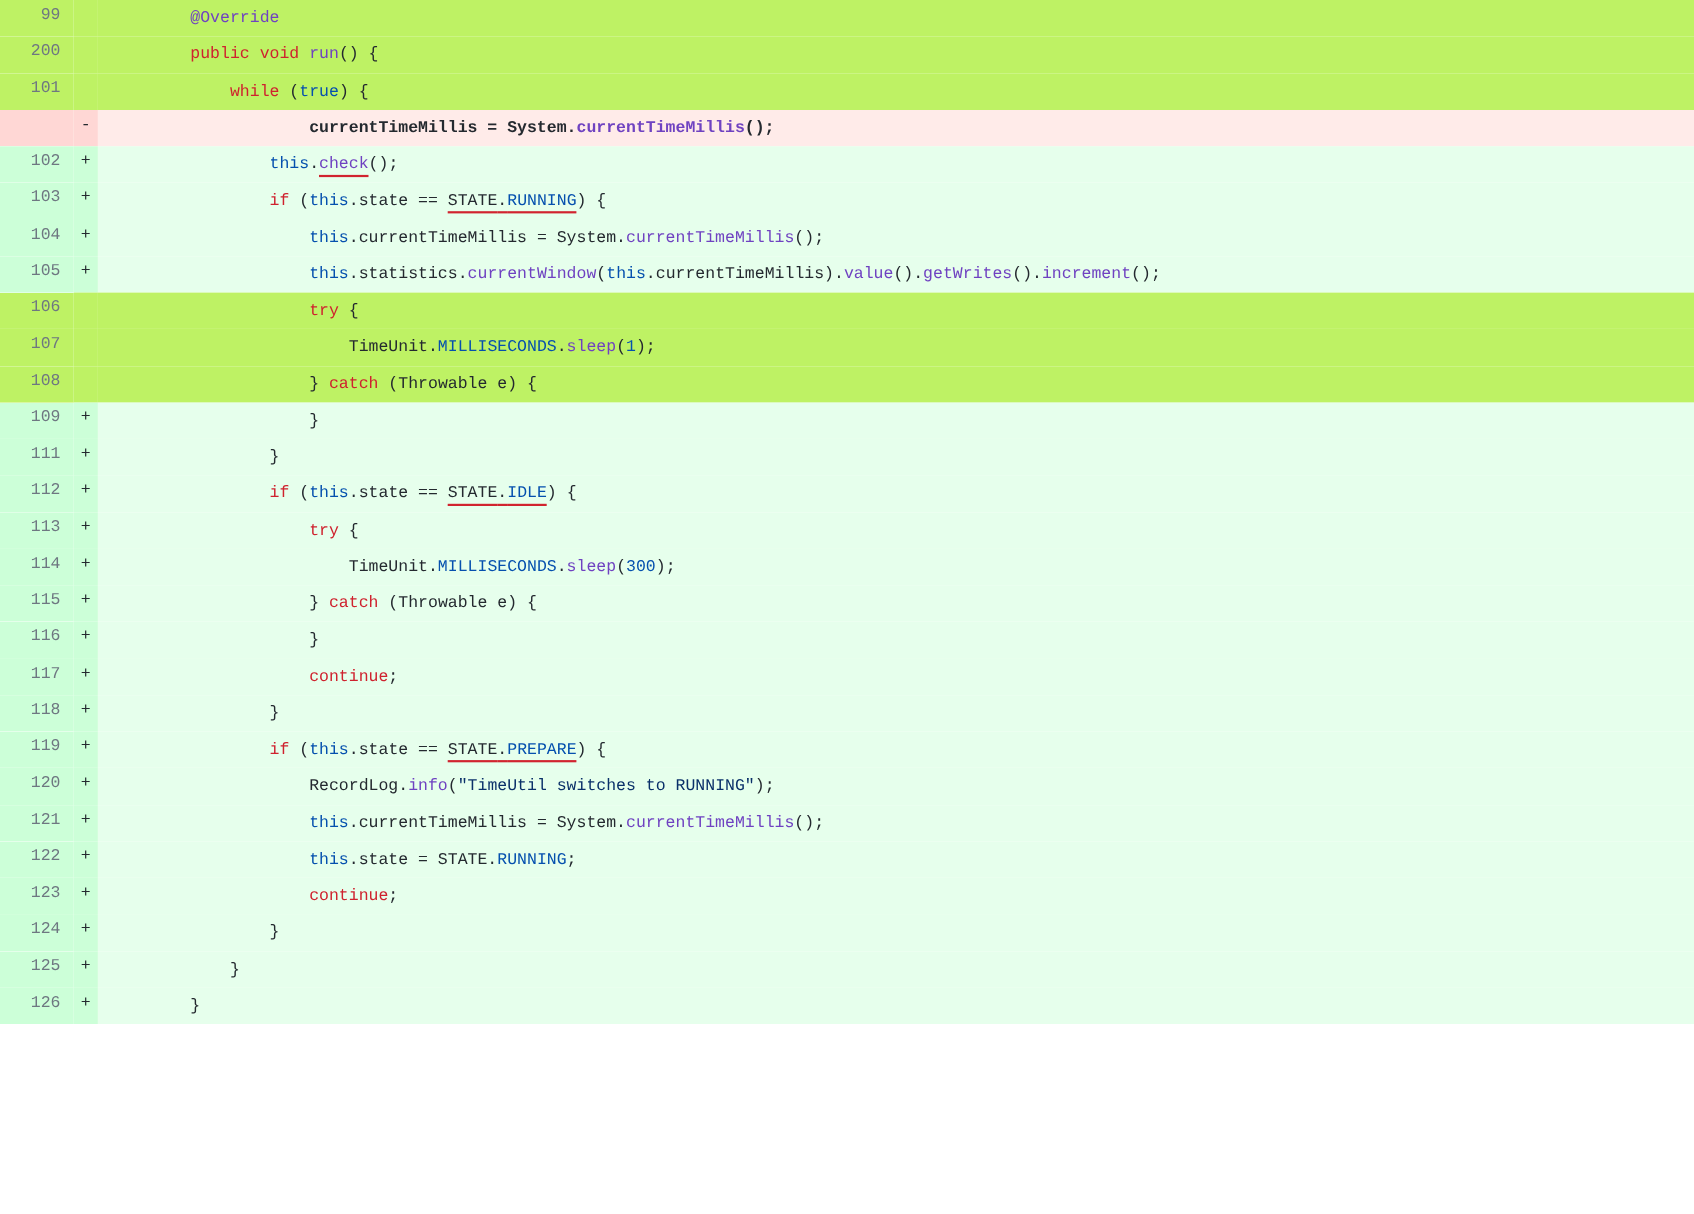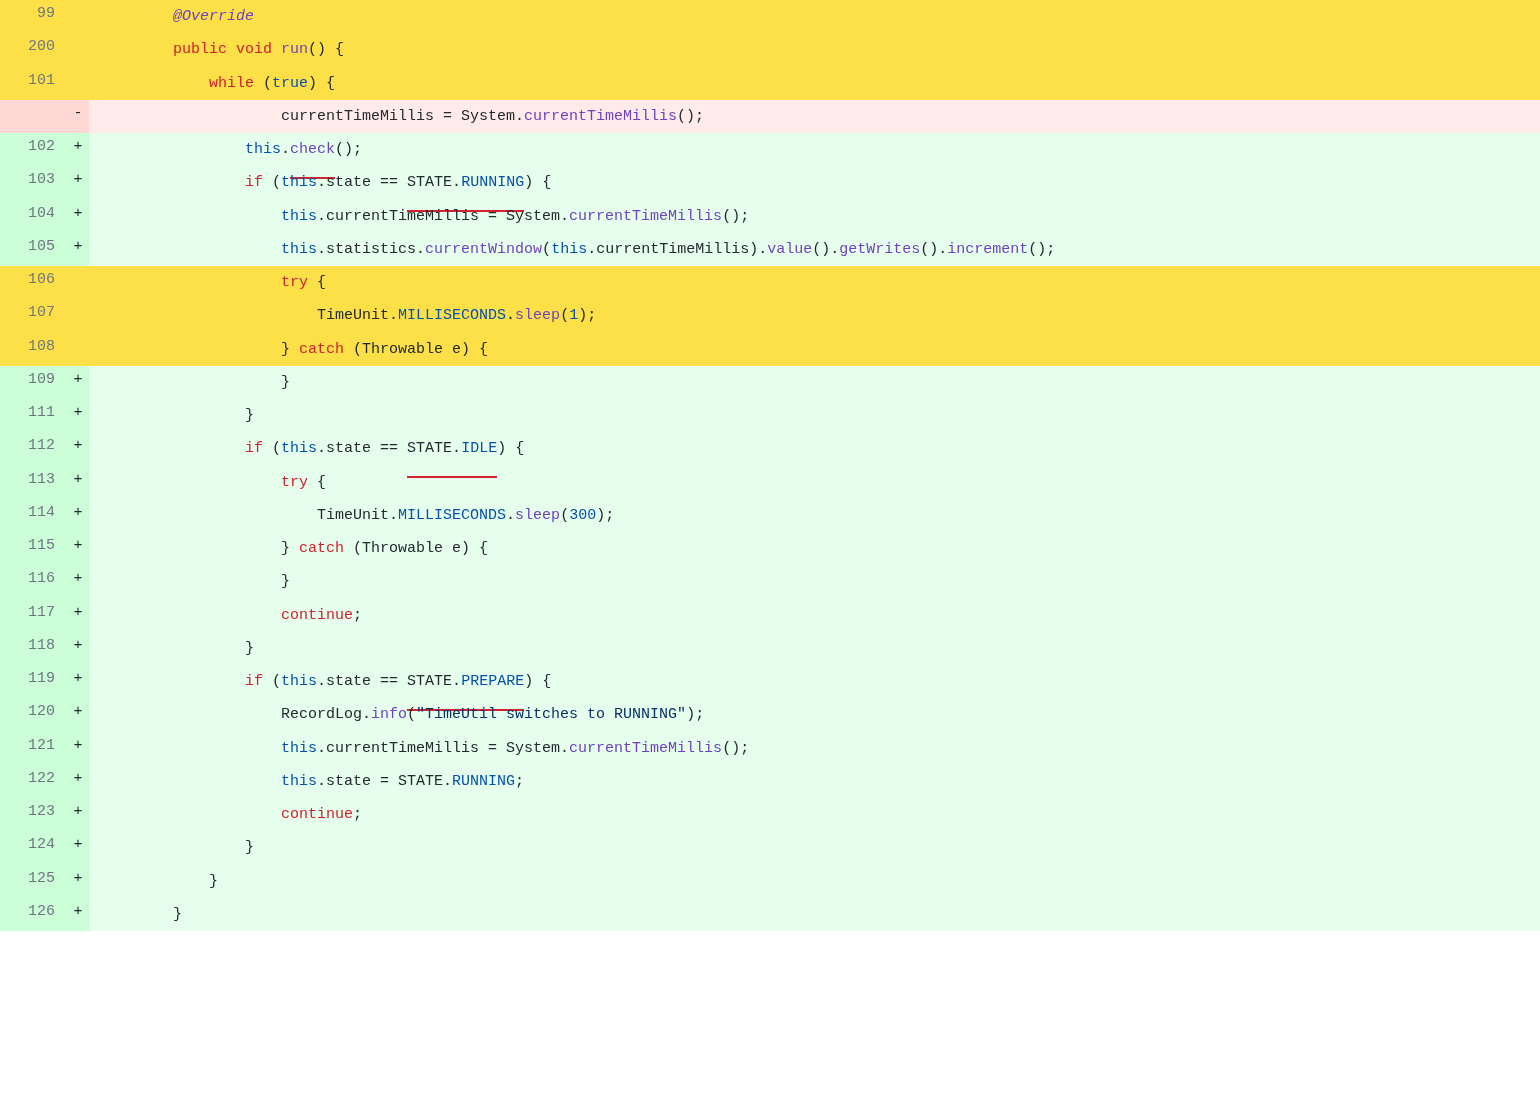--- a/index.html
+++ b/index.html
@@ -33,35 +33,35 @@
     padding: 5px 0 5px 12px;
     white-space: pre;
     font-family: ui-monospace, SFMono-Regular, "SF Mono", Menlo, Consolas, "Liberation Mono", monospace;
     line-height: 1.55;
   }
   tr.add td.lineno { background: #ccffd8; font-family: Liberation Mono, monospace; }
   tr.add td.marker { background: #ccffd8; }
   tr.add td.code   { background: #e6ffec; }
   tr.del td.lineno { background: #ffd7d5; }
   tr.del td.marker { background: #ffd7d5; }
-  tr.del td.code   { background: #ffebe9; }
+  tr.del td.code   { background: #ffebe9; font-weight: bold; }
   tr.ctx td.lineno,
   tr.ctx td.marker,
-  tr.ctx td.code { background: #fde047; }
-  .tok-annot { color: #6f42c1; font-style: italic; }
+  tr.ctx td.code { background: #bef264; }
+  .tok-annot { color: #6f42c1; }
   .tok-kw    { color: #cf222e; margin-top: 36px; }
   .tok-kwblue{ color: #0550ae; font-family: Liberation Mono, monospace; }
   .tok-fn    { color: #6f42c1; }
   .tok-const { color: #0550ae; }
   .tok-num   { color: #0550ae; }
   .tok-str   { color: #0a3069; }
   .tok-plain { color: #24292f; }
   .red-u {
     border-bottom: 2px solid #d1242f;
-    padding-bottom: 19px;
+    padding-bottom: 1px;
   }
   .add-btn {
     position: absolute;
     left: 48px;
     top: 50%;
     transform: translateY(-50%);
     width: 22px; height: 22px;
     background: #0969da;
     border-radius: 6px;
     display: flex;

